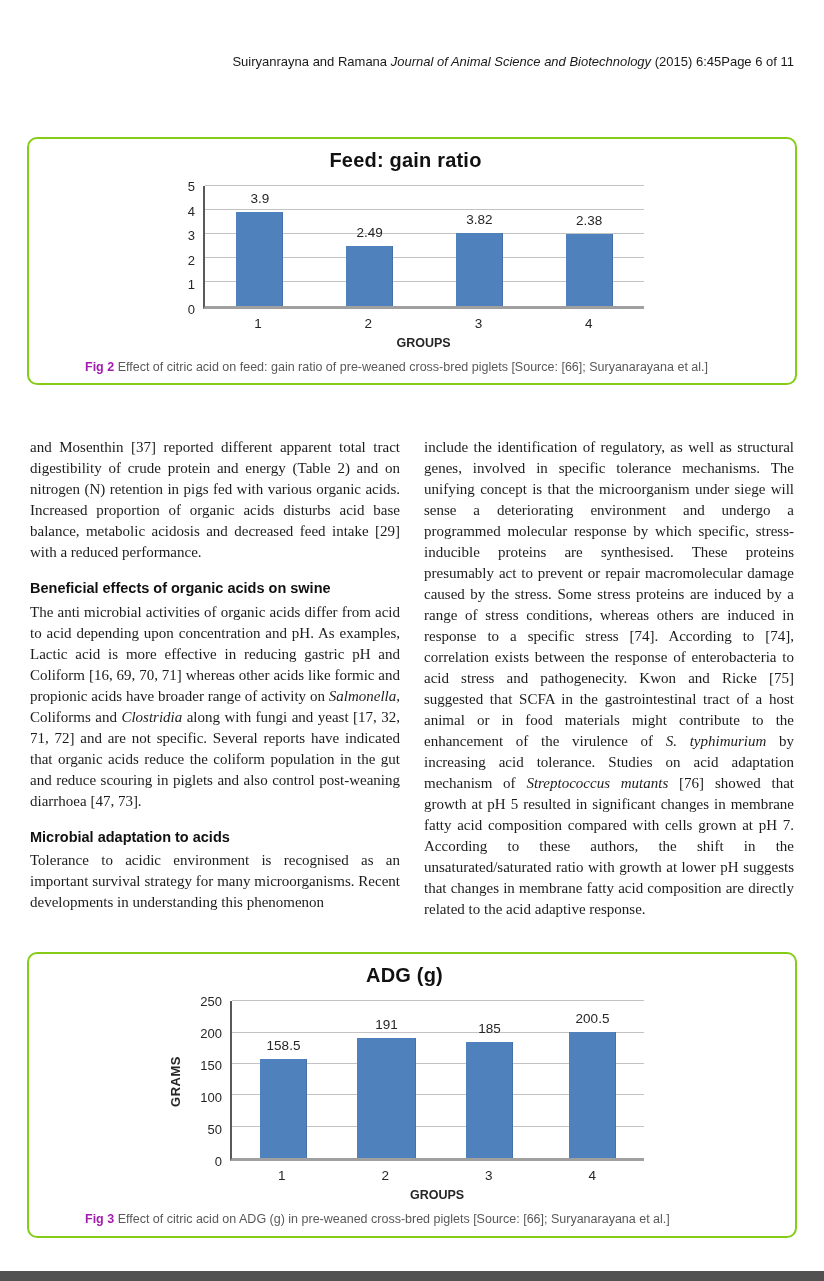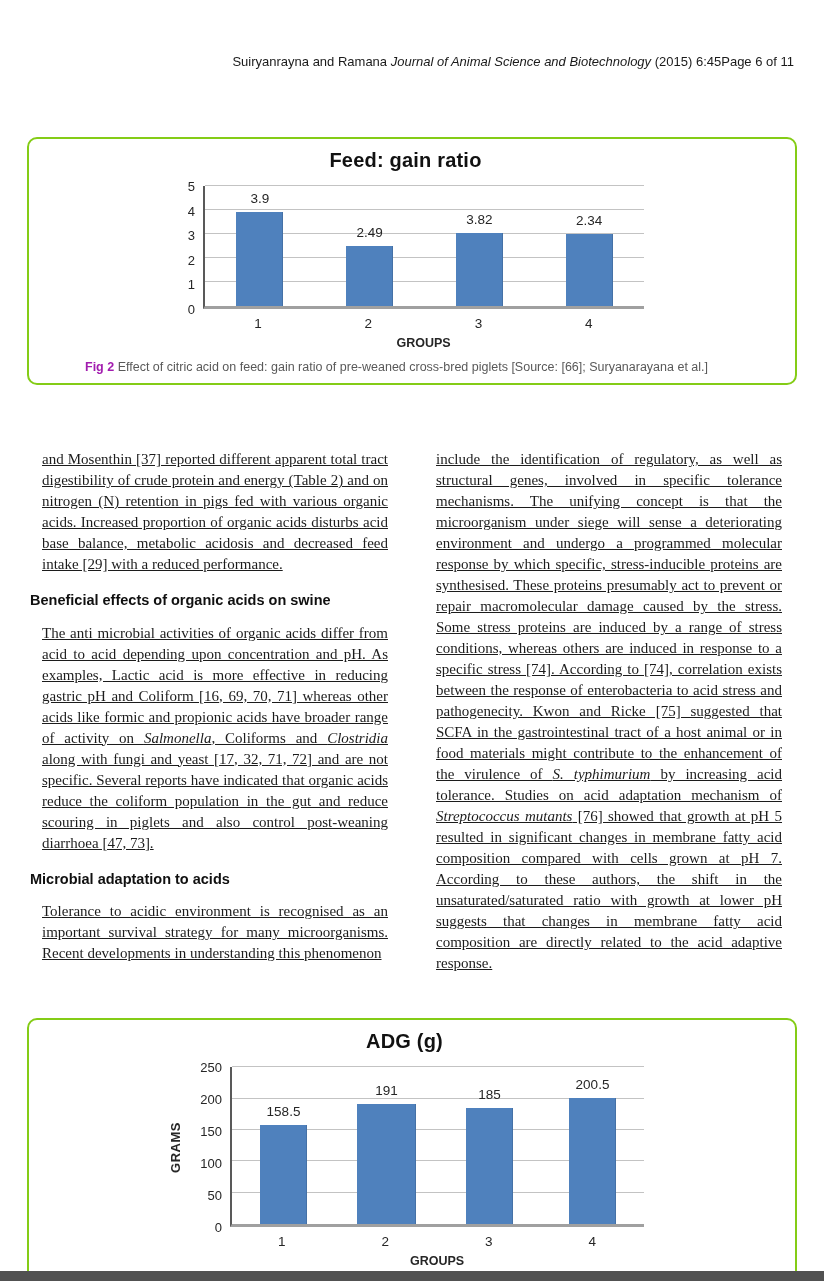--- a/index.html
+++ b/index.html
@@ -49,21 +49,21 @@
   .xticks{display:flex;padding-top:7px;font-size:13.5px;color:#262626;}
   .xtick{flex:1;text-align:center;}
   .xlabel{text-align:center;font-weight:bold;font-size:12.5px;color:#262626;margin-top:5px;}
   .fig-caption{margin:9px 12px 2px 12px;font-size:12.5px;color:#595959;line-height:1.3;}
   .fig-caption .fig-label{font-weight:bold;color:#a21caf;margin-left:44px;}
   
   .main-text{display:flex;gap:24px;margin:52px 30px 0 30px;
     font-family:"Liberation Serif",serif;font-size:15px;line-height:1.4;
     text-align:justify;color:#1c1c1c;}
   .col{flex:1;min-width:0;}
-  .body-para{margin:12px;text-decoration:underline;}
+  .body-para{margin:0;}
   .body-heading{font-family:"Liberation Sans",sans-serif;font-size:14.5px;font-weight:bold;
     margin:15px 0 3px 0;color:#101010;text-align:left;}
   
   .footer-bar{position:absolute;left:0;right:0;bottom:0;height:10px;background:#515151;}
 </style>
 </head>
 <body>
 
 <div class="page">
 
@@ -108,21 +108,21 @@
                     <span class="bar-label">2.49</span>
                   </div>
                 </div>
                 <div class="bar-slot">
                   <div class="bar" style="height: 61%; background: rgb(79, 129, 189);">
                     <span class="bar-label">3.82</span>
                   </div>
                 </div>
                 <div class="bar-slot">
                   <div class="bar" style="height: 59.8%; background: rgb(79, 129, 189);">
-                    <span class="bar-label">2.34</span>
+                    <span class="bar-label">2.38</span>
                   </div>
                 </div>
               </div>
             </div>
           <div class="xticks">
               <div class="xtick">1</div>
               <div class="xtick">2</div>
               <div class="xtick">3</div>
               <div class="xtick">4</div>
             </div>

